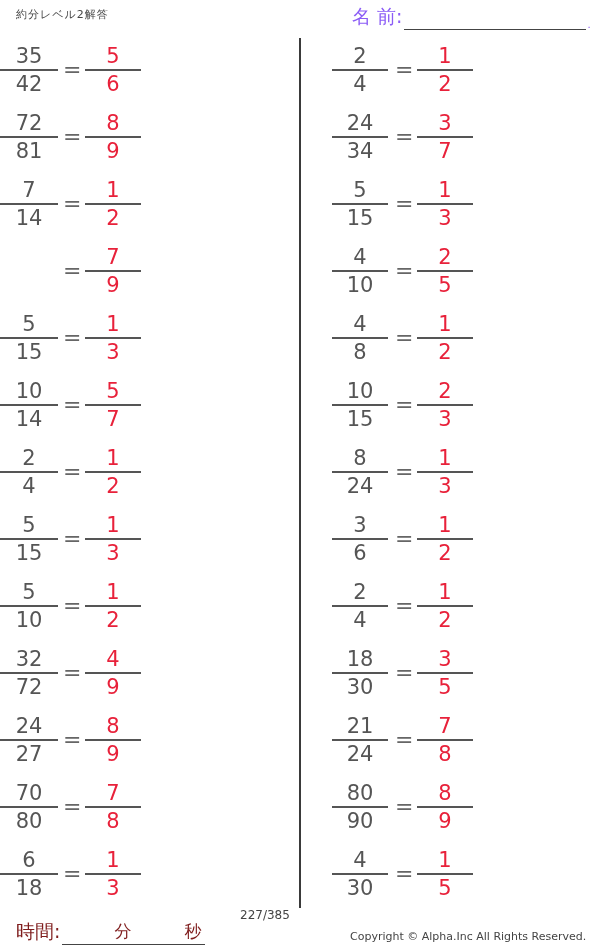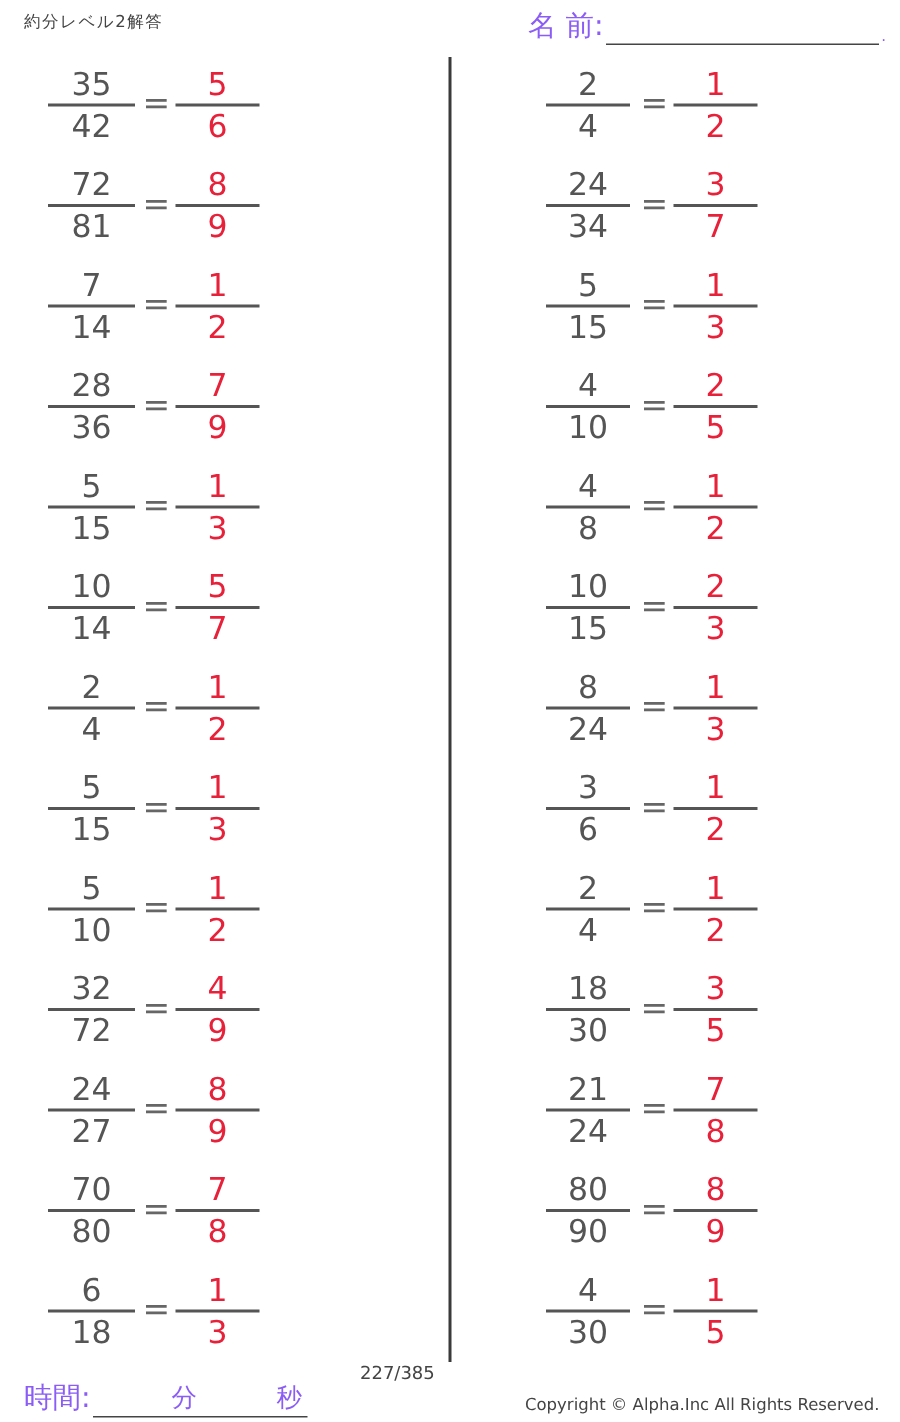--- a/index.html
+++ b/index.html
@@ -3,34 +3,34 @@
 <meta charset="utf-8">
 <style>
   html, body { margin: 0; padding: 0; background: #ffffff; }
   body { width: 600px; height: 948px; position: relative; overflow: hidden;
          font-family: "DejaVu Sans", "Liberation Sans", sans-serif; color: #3a3a3a; }
   .title { position: absolute; left: 16px; top: 7px; font-size: 11px; letter-spacing: 1px; color: #444; }
   .name-area { position: absolute; left: 352px; top: 4px; font-size: 19px; color: #8b5cf6; display: flex; align-items: flex-end; }
   .name-line { display: inline-block; width: 182px; border-bottom: 1px solid #444; height: 20px; margin-left: 2px; }
   .name-dot { font-size: 10px; margin-left: 1px; }
   .divider { position: absolute; left: 299px; top: 38px; width: 2px; height: 870px; background: #3a3a3a; }
-  .col { position: absolute; top: 44px; margin-left: 32px; }
+  .col { position: absolute; top: 44px; }
   .col.left { left: 0px; }
   .col.right { left: 332px; }
   .problem { position: relative; height: 67px; width: 150px; }
   .frac { position: absolute; top: 0; width: 56px; text-align: center; font-size: 21px; line-height: 24px; }
   .frac .num { height: 24px; }
   .frac .bar { height: 2px; background: #555; margin: 1px 0 1px 0; }
   .frac .den { height: 24px; }
   .frac.q { left: 0; color: #555; }
   .col.left .frac.q { left: 0; width: 58px; }
   .frac.a { left: 85px; color: #e8213a; }
   .frac.a .bar { background: #555; }
   .eq { position: absolute; left: 63px; top: 14px; font-size: 22px; color: #666; line-height: 24px; }
-  .footer-time { position: absolute; left: 16px; top: 919px; font-size: 19px; color: #8b5cf6; display: flex; align-items: flex-end; }
+  .footer-time { position: absolute; left: 16px; top: 919px; font-size: 19px; color: #7f1d1d; display: flex; align-items: flex-end; }
   .time-line { position: relative; display: inline-block; width: 143px; height: 22px; border-bottom: 1px solid #444; margin-left: 2px; }
   .time-min { position: absolute; left: 52px; bottom: 1px; font-size: 17px; }
   .time-sec { position: absolute; left: 122px; bottom: 1px; font-size: 17px; }
   .page-no { position: absolute; left: 240px; top: 908px; font-size: 12px; color: #444; }
   .copyright { position: absolute; left: 350px; top: 930px; font-size: 11px; color: #444; }
 </style>
 </head>
 <body>
 
 <div class="title">約分レベル2解答</div>
@@ -77,25 +77,20 @@
         <div class="den">14</div>
       </div>
       <div class="eq">=</div>
       <div class="frac a">
         <div class="num">1</div>
         <div class="bar"></div>
         <div class="den">2</div>
       </div>
     </div>
     <div class="problem">
-      <div class="frac q">
-        <div class="num">28</div>
-        <div class="bar"></div>
-        <div class="den">36</div>
-      </div>
       <div class="eq">=</div>
       <div class="frac a">
         <div class="num">7</div>
         <div class="bar"></div>
         <div class="den">9</div>
       </div>
     </div>
     <div class="problem">
       <div class="frac q">
         <div class="num">5</div>

